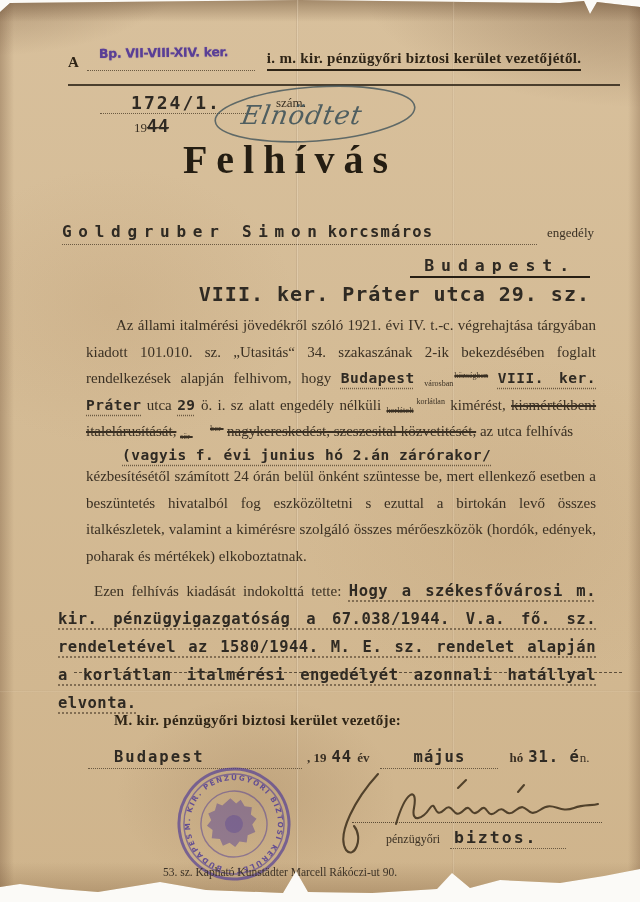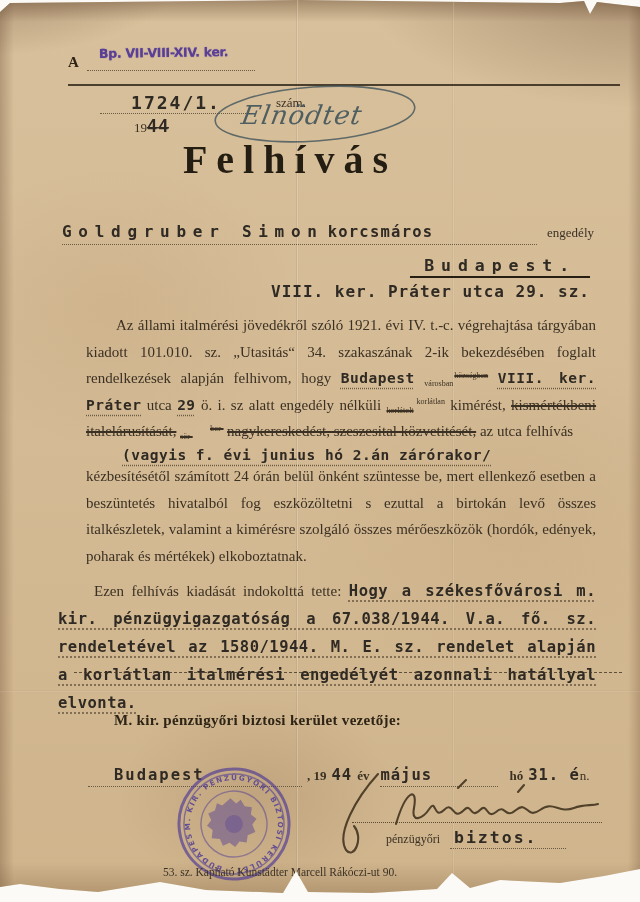--- a/index.html
+++ b/index.html
@@ -57,39 +57,39 @@
 
   .addressee{position:absolute;left:62px;top:222px;right:46px;display:flex;align-items:baseline;}
   .addr-line{flex:1;border-bottom:1px dotted #6b5a42;padding-bottom:3px;white-space:nowrap;}
   .addr-name{font-size:16px;font-weight:bold;letter-spacing:.42em;}
   .addr-occ{font-size:15.5px;font-weight:bold;letter-spacing:.08em;}
   .reszere{font-size:13px;margin-left:10px;}
 
   .cityblock{position:absolute;right:50px;top:256px;text-align:right;}
   .city{display:inline-block;font-size:16.5px;font-weight:bold;letter-spacing:.42em;
     border-bottom:2.5px solid #261e13;padding:0 14px 1px 14px;}
-  .addr2{margin-top:4px;font-size:16px;font-weight:bold;letter-spacing:1px;}
+  .addr2{margin-top:4px;font-size:20px;font-weight:bold;letter-spacing:1px;}
 
   .bodytext{position:absolute;left:58px;right:44px;top:312px;font-size:15px;line-height:26.5px;
     text-align:justify;color:#3a3023;}
   .bodytext .typed{font-size:14.5px;font-weight:bold;letter-spacing:.5px;}
   .indent{text-indent:30px;margin-left:28px;}
   .opt-stack{display:inline-block;font-size:8px;line-height:8.5px;vertical-align:-3px;text-align:left;}
   .insert-line{display:block;margin:-3px 0 -5px 6px;}
   .p2{margin-top:8px;}
   .p2 .typed{font-size:15.5px;line-height:28px;}
 
   .divider{position:absolute;left:74px;right:18px;top:672px;border-top:1.5px dashed #423626;opacity:.8;}
 
   .office-title{position:absolute;left:114px;top:712px;font-size:15px;font-weight:bold;color:#2e2416;letter-spacing:.3px;}
 
   .dateline{position:absolute;left:88px;top:748px;right:40px;display:flex;align-items:baseline;font-size:13px;}
   .date-city-wrap{width:188px;border-bottom:1px dotted #6b5a42;padding:0 0 2px 26px;}
   .date-city{font-size:15.5px;font-weight:bold;letter-spacing:2px;}
-  .date-month-wrap{width:118px;border-bottom:1px dotted #6b5a42;text-align:left;margin:18px 6px;padding-bottom:2px;}
+  .date-month-wrap{width:118px;border-bottom:1px dotted #6b5a42;text-align:center;margin:0 6px;padding-bottom:2px;}
   .dt-typed{font-size:15.5px;font-weight:bold;letter-spacing:1px;}
   .gap6{margin:0 5px;font-weight:bold;}
 
   .seal{position:absolute;left:158px;top:763px;}
   .signature{position:absolute;left:318px;top:768px;}
   .sig-line{position:absolute;left:352px;top:822px;width:250px;border-top:1px dotted #5c4c36;}
   .rolerow{position:absolute;left:386px;top:828px;display:flex;align-items:baseline;}
   .role-printed{font-size:12px;color:#3a3023;}
   .role-typed{font-size:16.5px;font-weight:bold;letter-spacing:2px;margin-left:10px;
     border-bottom:1px dotted #6b5a42;padding:0 28px 1px 4px;text-align:center;}
@@ -103,20 +103,21 @@
   <div class="paper">
     <div class="crease-v" style="left:296px"></div>
     <div class="crease-v" style="left:452px;opacity:.6"></div>
     <div class="crease-h" style="top:690px;opacity:.5"></div>
 
     <div class="letterhead">
       <span class="lh-a serif">A</span>
       <span class="lh-blank">
         <span class="district-stamp">Bp. VII-VIII-XIV. ker.</span>
       </span>
+      <span class="lh-rest serif">i. m. kir. pénzügyőri biztosi kerület vezetőjétől.</span>
     </div>
     <div class="head-rule"></div>
 
     <div class="refblock">
       <div class="refrow">
         <span class="refnum-wrap">
           <span class="refnum typed">1724/1.</span>
         </span>
         <span class="szam serif">szám.</span>
       </div>

